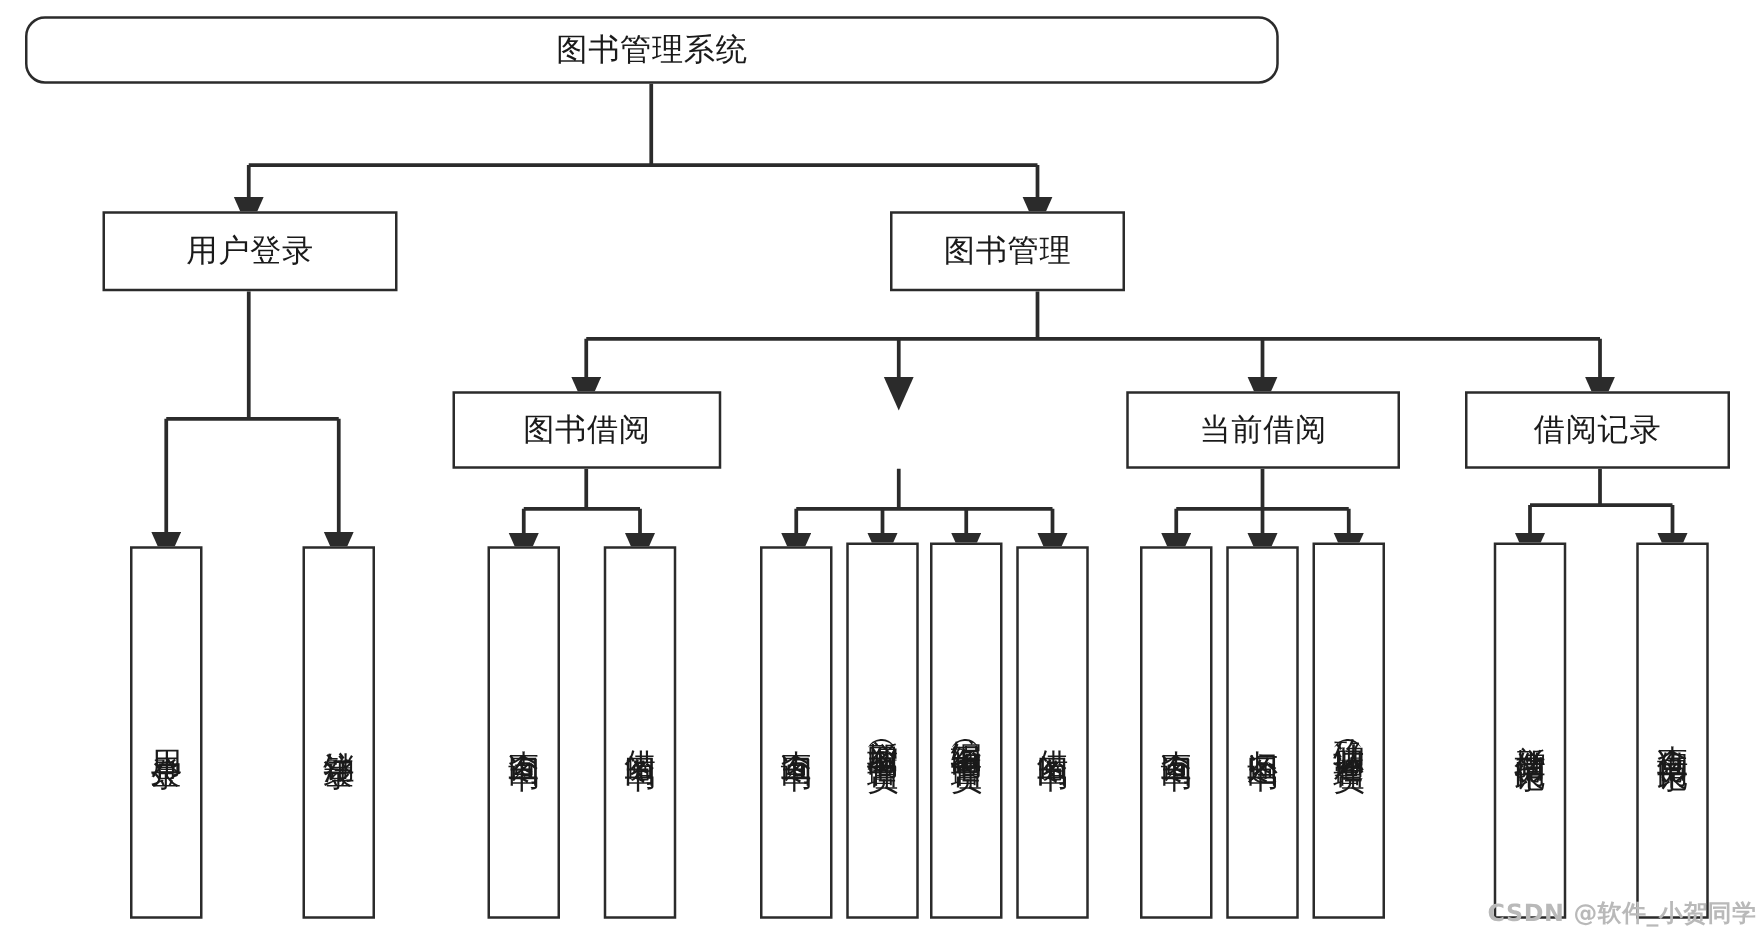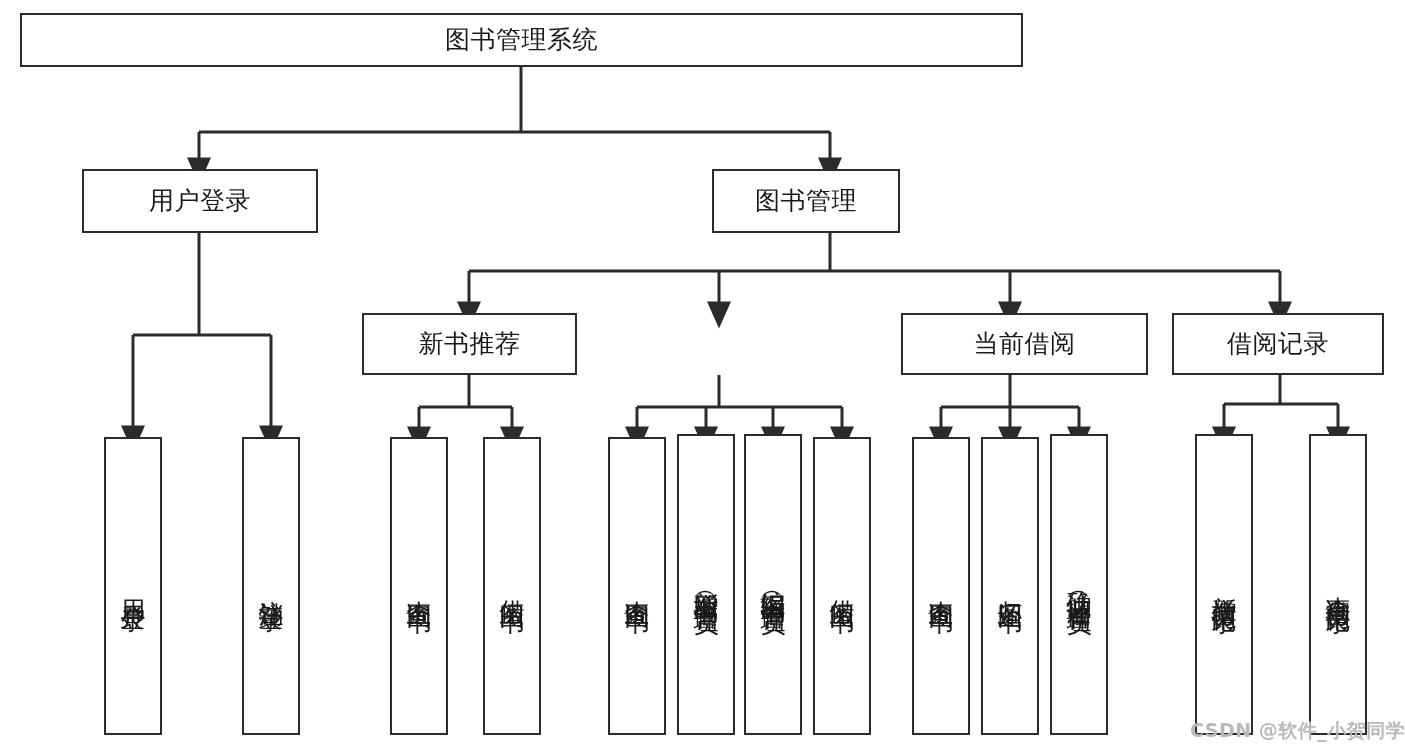--- a/index.html
+++ b/index.html
@@ -112,35 +112,35 @@
       <path d="M1010,407 L1010,430" marker-end="url(#arrow)"></path>
       <path d="M1079,407 L1079,430" marker-end="url(#arrow)"></path>
 
       <path d="M1280,375 L1280,404"></path>
       <path d="M1224,404 L1338,404"></path>
       <path d="M1224,404 L1224,430" marker-end="url(#arrow)"></path>
       <path d="M1338,404 L1338,430" marker-end="url(#arrow)"></path>
     </g>
   </svg>
 
-  <div class="node h-node" style="left:20px; top:13px; width:1003px; height:54px;">
+  <div class="node h-node" style="left:20px; top:13px; width:1003px; height:54px;border-radius:16px;">
     <span class="cap">图书管理系统</span>
   </div>
 
   <div class="node h-node" style="left:82px; top:169px; width:236px; height:64px;">
     <span class="cap">用户登录</span>
   </div>
   <div class="node h-node" style="left:712px; top:169px; width:188px; height:64px;">
     <span class="cap">图书管理</span>
   </div>
 
   <div class="node h-node" style="left:362px; top:313px; width:215px; height:62px;">
-    <span class="cap">新书推荐</span>
+    <span class="cap">图书借阅</span>
   </div>
-  <div class="node h-node" style="left:901px; top:313px; width:247px; height:62px;">
+  <div class="node h-node" style="left:901px; top:313px; width:219px; height:62px;">
     <span class="cap">当前借阅</span>
   </div>
   <div class="node h-node" style="left:1172px; top:313px; width:212px; height:62px;">
     <span class="cap">借阅记录</span>
   </div>
 
   <div class="node v-node" style="left:104px; top:437px; width:58px; height:298px;">
     <span class="cap">用户登录</span>
   </div>
   <div class="node v-node" style="left:242px; top:437px; width:58px; height:298px;">

